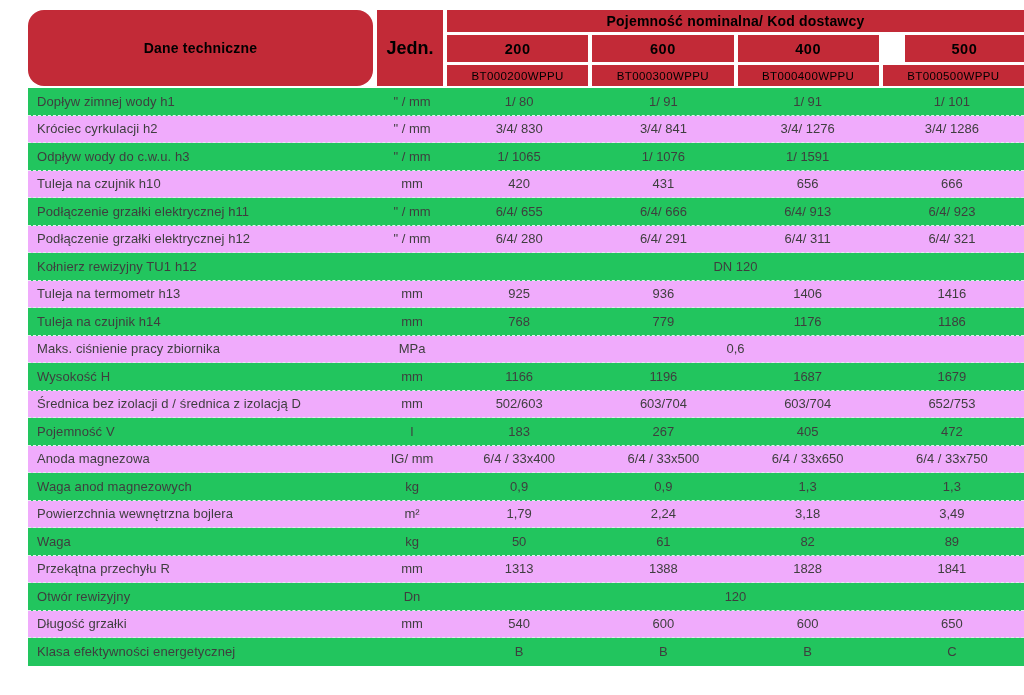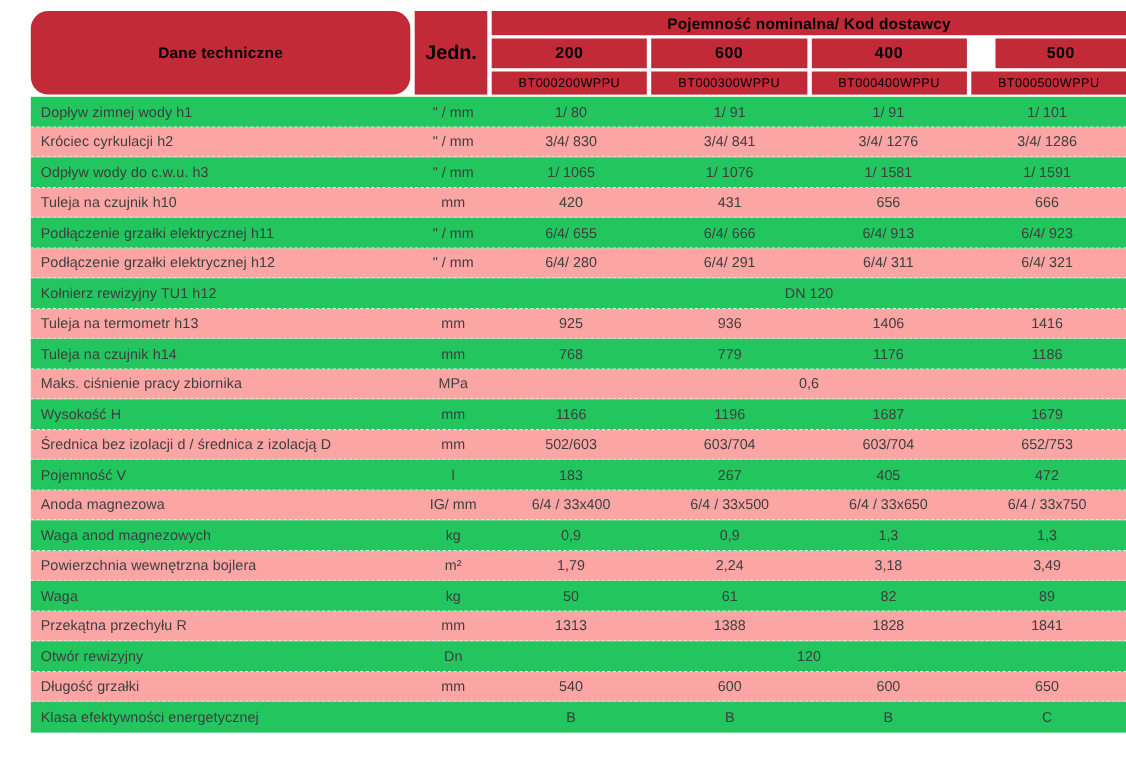--- a/index.html
+++ b/index.html
@@ -46,21 +46,21 @@
   .tbody { margin-top: 2px; }
   .trow {
     display: grid;
     grid-template-columns: 349px 70px repeat(4, 1fr);
     height: 27.5px;
     align-items: stretch;
     border-bottom: 1px dashed #e2efec;
     background: #22c55e;
   }
   .trow:last-child { border-bottom: none; }
-  .trow.alt { background: #fca5a5; }
+  .trow.alt { background: #f0abfc; }
   .trow > div {
     display: flex;
     align-items: center;
     justify-content: center;
     font-size: 13px;
     color: #3e3e3e;
     white-space: nowrap;
   }
   .c-label {
     justify-content: flex-start !important;
@@ -106,21 +106,20 @@
           <div class="c-val">3/4/ 830</div>
           <div class="c-val">3/4/ 841</div>
           <div class="c-val">3/4/ 1276</div>
           <div class="c-val">3/4/ 1286</div>
         </div>
         <div class="trow">
           <div class="c-label">Odpływ wody do c.w.u. h3</div>
           <div class="c-unit">" / mm</div>
           <div class="c-val">1/ 1065</div>
           <div class="c-val">1/ 1076</div>
-          <div class="c-val">1/ 1581</div>
           <div class="c-val">1/ 1591</div>
         </div>
         <div class="trow alt">
           <div class="c-label">Tuleja na czujnik h10</div>
           <div class="c-unit">mm</div>
           <div class="c-val">420</div>
           <div class="c-val">431</div>
           <div class="c-val">656</div>
           <div class="c-val">666</div>
         </div>

